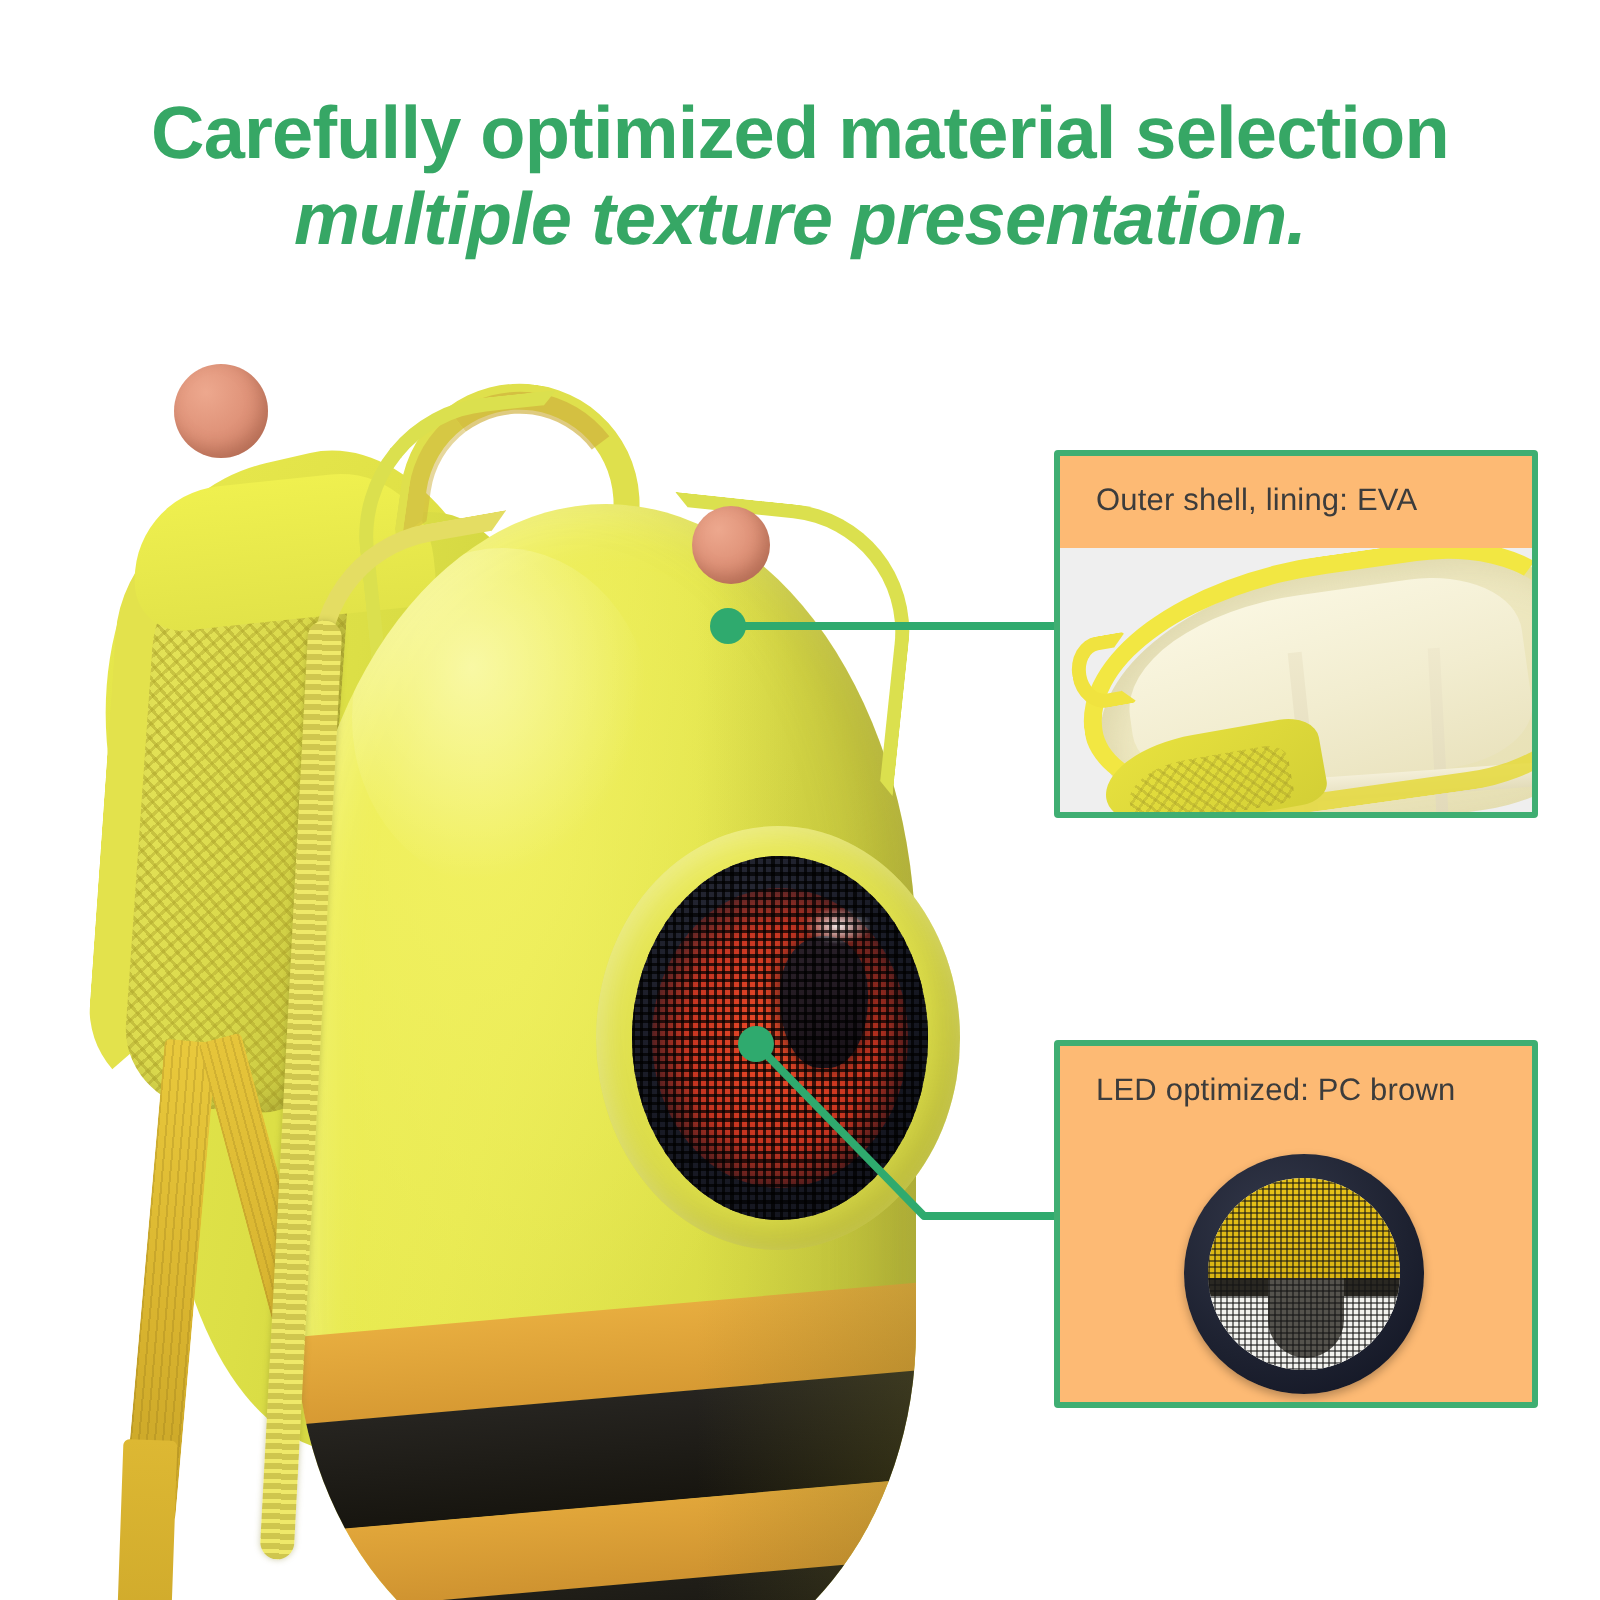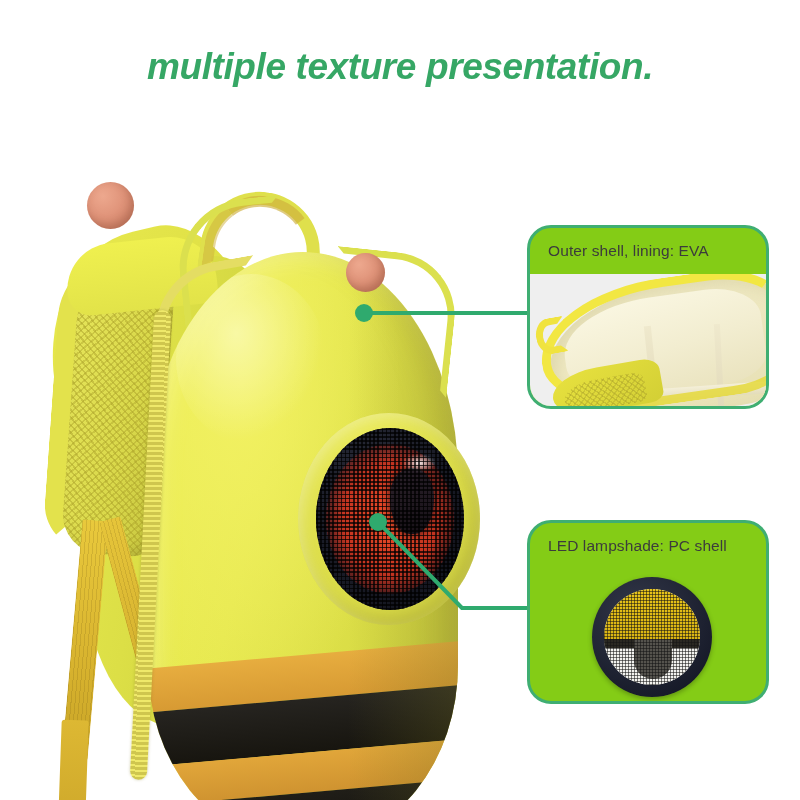--- a/index.html
+++ b/index.html
@@ -170,22 +170,22 @@
     position:absolute;left:86px;top:26px;width:34px;height:18px;
     background:radial-gradient(ellipse,rgba(255,255,255,.9),rgba(255,255,255,0) 72%);
     border-radius:50%;
   }
 
   
   .conn{position:absolute;left:0;top:0;width:800px;height:800px;pointer-events:none;}
 
   
   .card{
-    position:absolute;border:3px solid #3fae72;border-radius:24px;
-    background:#84cc16;overflow:hidden;text-decoration:underline;
+    position:absolute;border:3px solid #3fae72;border-radius:2px;
+    background:#fdba74;overflow:hidden;text-decoration:underline;
   }
   .card .cap{
     position:absolute;left:18px;top:14px;right:10px;
     font-size:15.5px;color:#3c3c3c;letter-spacing:.1px;white-space:nowrap;
     font-family:"Liberation Sans","DejaVu Sans",sans-serif;
   }
   #card1{left:527px;top:225px;width:236px;height:178px;}
   #card2{left:527px;top:520px;width:236px;height:178px;}
 
   
@@ -251,20 +251,21 @@
       repeating-linear-gradient(0deg,rgba(20,20,20,.55) 0 1px,rgba(0,0,0,0) 1px 3px),
       repeating-linear-gradient(90deg,rgba(20,20,20,.55) 0 1px,rgba(0,0,0,0) 1px 3px);
   }
 </style>
 </head>
 <body>
 
 <div id="stage">
 
   <div class="headline">
+    <span>Carefully optimized material selection</span>
     <span class="l2">multiple texture presentation.</span>
   </div>
 
   <div class="product">
 
     <div class="backwing"></div>
     <div class="backpanel"></div>
 
     <div class="strap"></div>
     <div class="strap-mesh"></div>
@@ -322,21 +323,21 @@
       <div class="eva-div eva-d2"></div>
       <div class="eva-div eva-shelf"></div>
       <div class="eva-rim"></div>
       <div class="eva-side"></div>
       <div class="eva-mesh"></div>
       <div class="eva-loop"></div>
     </div>
   </div>
 
   <div class="card" id="card2">
-    <div class="cap">LED lampshade: PC shell</div>
+    <div class="cap">LED optimized: PC brown</div>
     <div class="ledmod">
       <div class="led-ring"></div>
       <div class="led-face">
         <div class="led-top"></div>
         <div class="led-band"></div>
         <div class="led-bot"></div>
         <div class="led-chin"></div>
         <div class="led-grid"></div>
       </div>
     </div>

